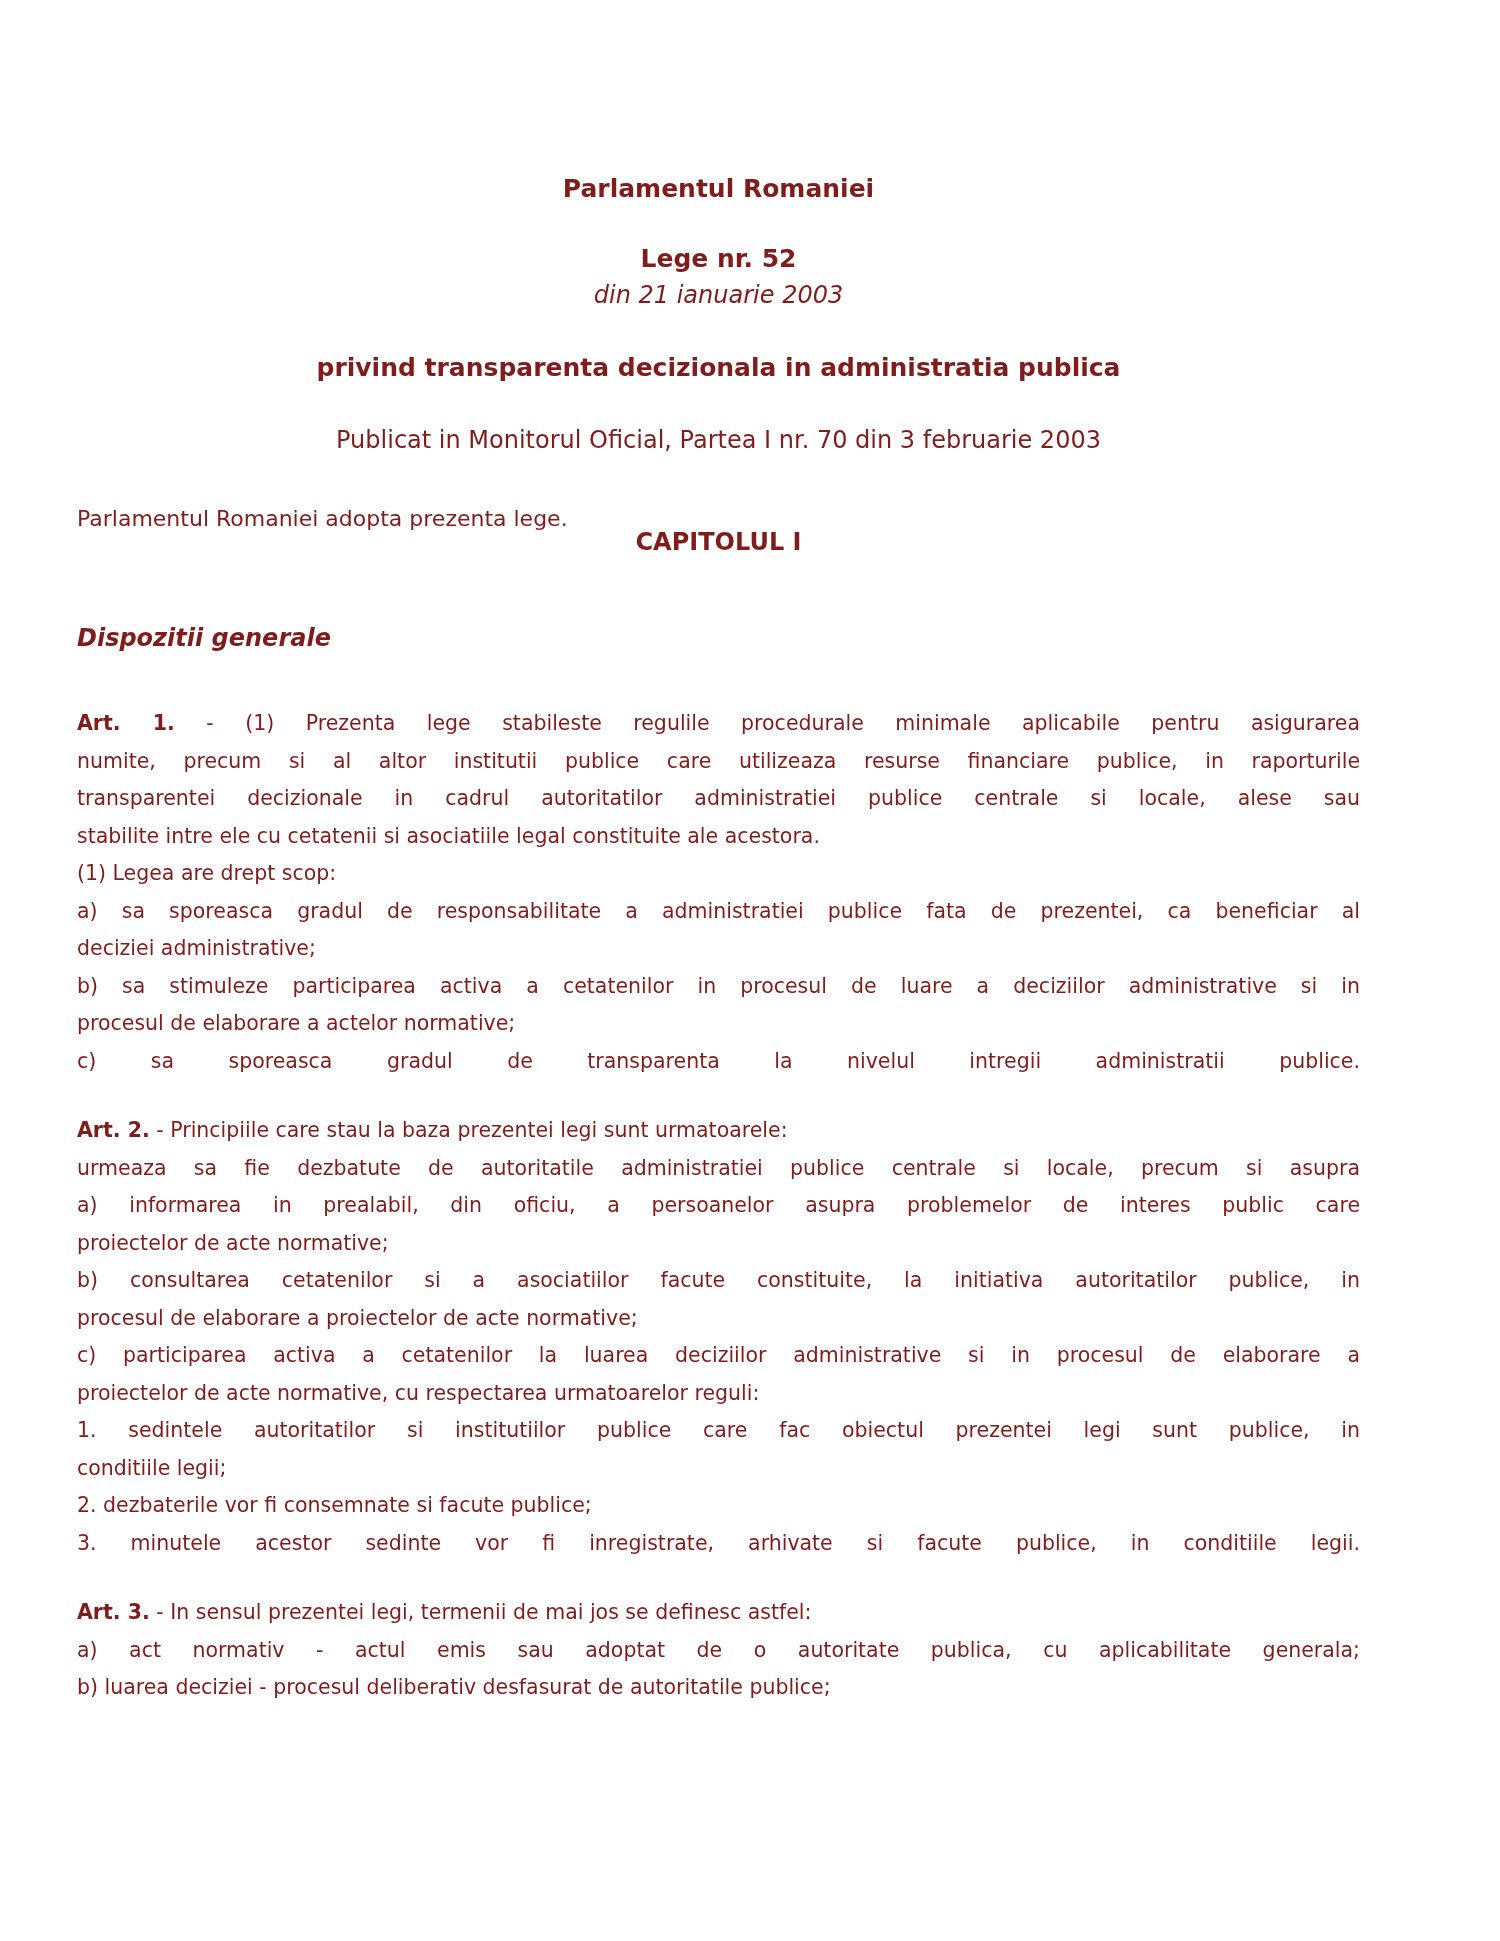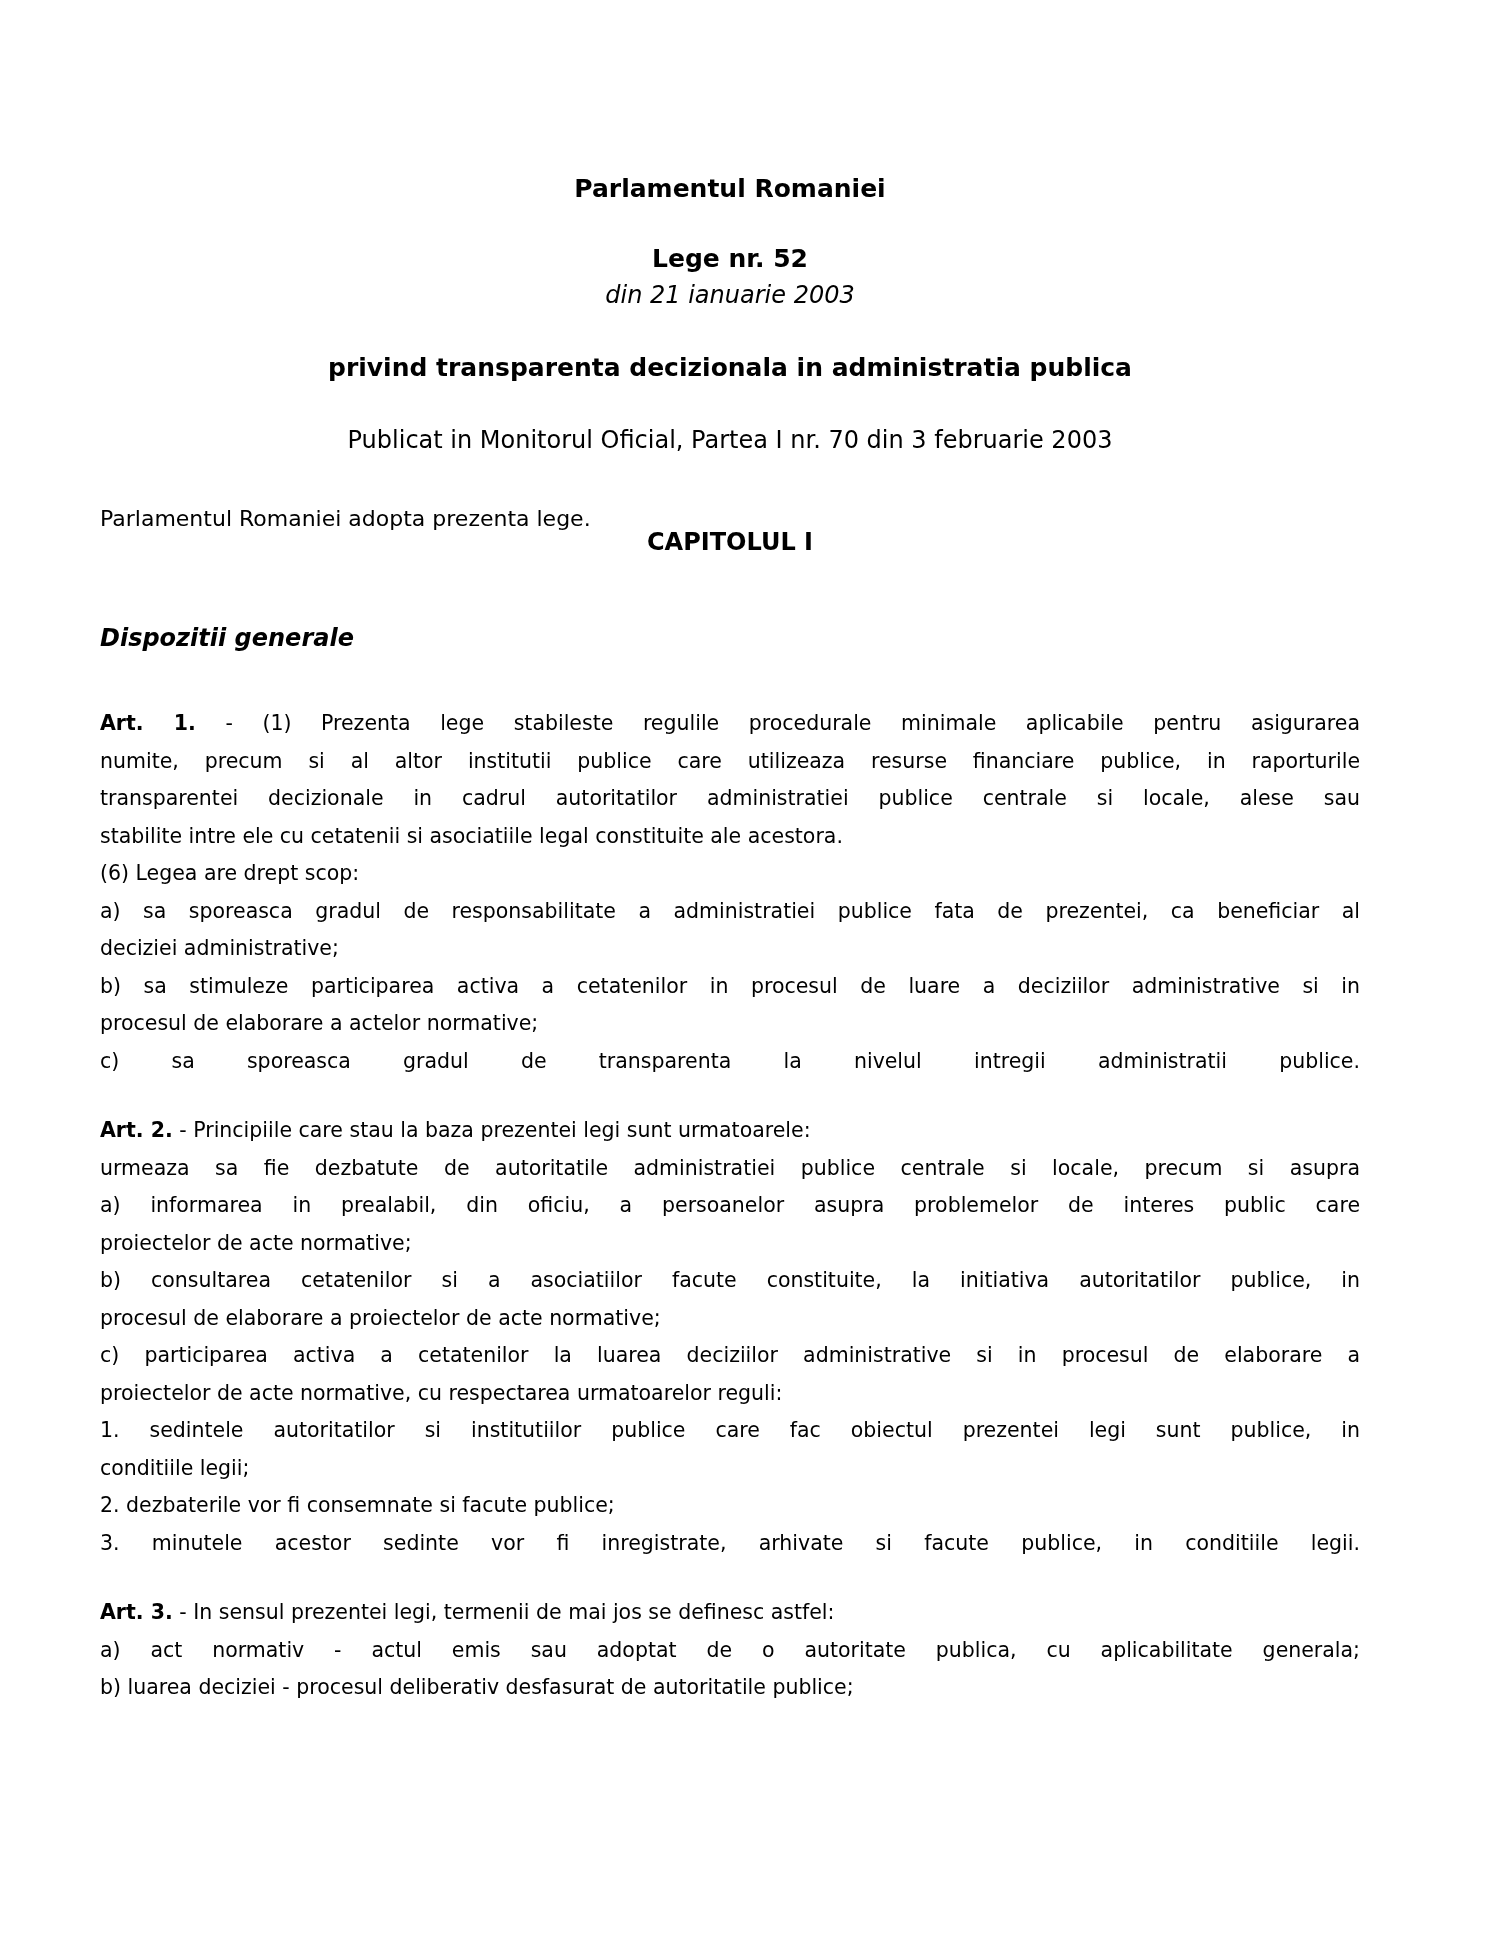--- a/index.html
+++ b/index.html
@@ -6,24 +6,24 @@
     margin: 0;
     padding: 0;
     background: #ffffff;
   }
   .page {
     position: relative;
     width: 1500px;
     height: 1941px;
     margin: 0 auto;
     background: #ffffff;
-    color: #000000;
+    color: #7f1d1d;
     font-family: "DejaVu Sans", sans-serif;
     box-sizing: border-box;
-    padding: 0 140px 0 100px;
+    padding: 0 140px 0 77px;
     overflow: hidden;
   }
   
   .h-inst {
     margin-top: 176px;
     text-align: center;
     font-size: 25px;
     font-weight: bold;
     line-height: 1;
   }
@@ -109,21 +109,21 @@
   <div class="chapter">CAPITOLUL I</div>
   <div class="section">Dispozitii generale</div>
 
   <div class="body-text">
 
     <div class="article">
       <div class="ln"><span class="b">Art. 1.</span> <span>- (1) Prezenta lege stabileste regulile procedurale minimale aplicabile pentru asigurarea</span></div>
       <div class="ln">numite, precum si al altor institutii publice care utilizeaza resurse financiare publice, in raporturile</div>
       <div class="ln">transparentei decizionale in cadrul autoritatilor administratiei publice centrale si locale, alese sau</div>
       <div class="ln-left">stabilite intre ele cu cetatenii si asociatiile legal constituite ale acestora.</div>
-      <div class="ln-left">(6) Legea are drept scop:</div>
+      <div class="ln-left">(1) Legea are drept scop:</div>
       <div class="ln">a) sa sporeasca gradul de responsabilitate a administratiei publice fata de prezentei, ca beneficiar al</div>
       <div class="ln-left">deciziei administrative;</div>
       <div class="ln">b) sa stimuleze participarea activa a cetatenilor in procesul de luare a deciziilor administrative si in</div>
       <div class="ln-left">procesul de elaborare a actelor normative;</div>
       <div class="ln">c) sa sporeasca gradul de transparenta la nivelul intregii administratii publice.</div>
     </div>
 
     <div class="article spaced">
       <div class="ln-left"><span class="b">Art. 2.</span> <span>- Principiile care stau la baza prezentei legi sunt urmatoarele:</span></div>
       <div class="ln">urmeaza sa fie dezbatute de autoritatile administratiei publice centrale si locale, precum si asupra</div>

